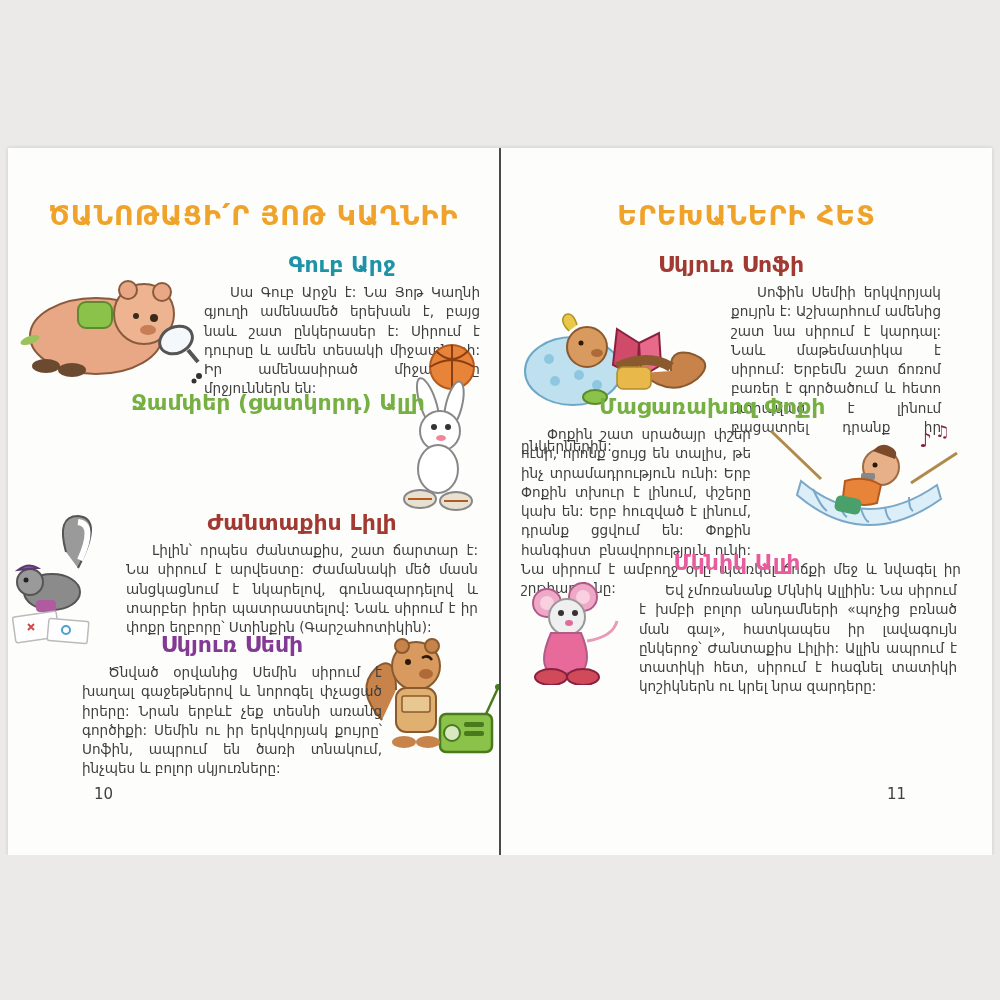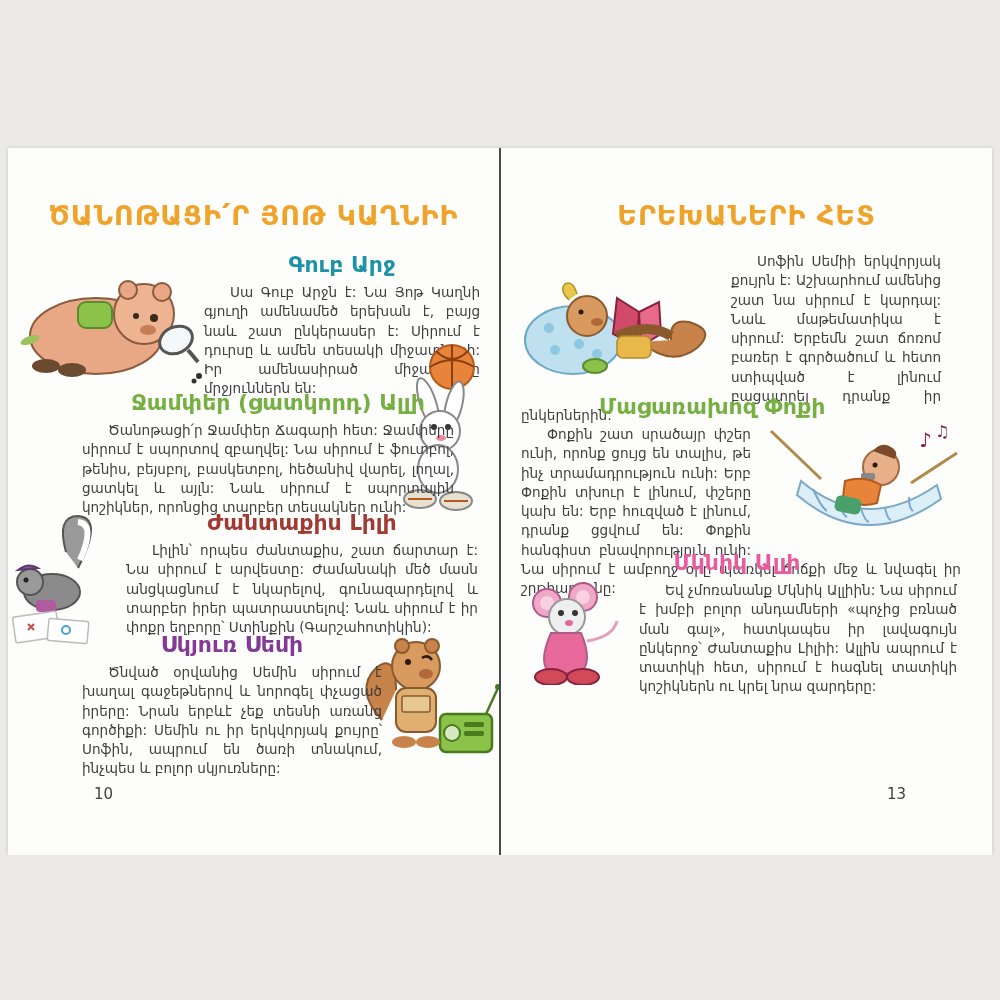--- a/index.html
+++ b/index.html
@@ -111,21 +111,20 @@
         <ellipse cx="58" cy="126" rx="20" ry="24" fill="#fff" stroke="#888" stroke-width="2"></ellipse>
         <ellipse cx="40" cy="156" rx="16" ry="9" fill="#e8e0d0" stroke="#888" stroke-width="2"></ellipse>
         <ellipse cx="76" cy="158" rx="16" ry="9" fill="#e8e0d0" stroke="#888" stroke-width="2"></ellipse>
         <line x1="28" y1="156" x2="52" y2="156" stroke="#b35a1e" stroke-width="2"></line>
         <line x1="64" y1="158" x2="88" y2="158" stroke="#b35a1e" stroke-width="2"></line>
       </svg>
     </div>
 
     <div class="abs" style="top:242px;left:74px;width:392px;">
       <h3 class="sec-heading c-green">Ջամփեր (ցատկորդ) Ալլի</h3>
-      <p class="body-text" style="width:372px;"><span class="indent"></span><span>Ծանոթացի՛ր Ջամփեր Ճագարի հետ: Ջամփերը սիրում է սպորտով զբաղվել: Նա սիրում է ֆուտբոլ, թենիս, բեյսբոլ, բասկետբոլ, հեծանիվ վարել, լողալ, ցատկել և այլն: Նաև սիրում է սպորտային կոշիկներ, որոնցից տարբեր տեսակներ ունի:</span></p>
     </div>
 
     <div class="abs illu" style="top:360px;left:0px;width:118px;height:145px;">
       <svg width="118" height="145" viewBox="0 0 118 145">
         <path d="M70 60 Q96 10 70 8 Q48 8 58 44" fill="#9a9a9a" stroke="#555" stroke-width="2"></path>
         <path d="M72 52 Q88 16 70 14" fill="none" stroke="#fff" stroke-width="6"></path>
         <ellipse cx="44" cy="84" rx="28" ry="18" fill="#8b8b8b" stroke="#555" stroke-width="2"></ellipse>
         <circle cx="22" cy="74" r="13" fill="#9a9a9a" stroke="#555" stroke-width="2"></circle>
         <circle cx="18" cy="72" r="2.5" fill="#222"></circle>
         <path d="M10 62 Q20 54 30 60 Z" fill="#8a5aa0" stroke="#5c3a70" stroke-width="2"></path>
@@ -169,20 +168,21 @@
       <p class="body-text"><span class="indent"></span><span>Ծնված օրվանից Սեմին սիրում է խաղալ գաջեթներով և նորոգել փչացած իրերը: Նրան երբևէ չեք տեսնի առանց գործիքի: Սեմին ու իր երկվորյակ քույրը՝ Սոֆին, ապրում են ծառի տնակում, ինչպես և բոլոր սկյուռները:</span></p>
     </div>
 
     <div class="pagenum" style="left:86px;">10</div>
   </div>
 
   <div class="page page-right">
     <div class="page-title">ԵՐԵԽԱՆԵՐԻ ՀԵՏ</div>
 
     <div class="abs" style="top:104px;left:20px;width:420px;">
+      <h3 class="sec-heading c-maroon">Սկյուռ Սոֆի</h3>
       <div>
         <div class="illu fl-left" style="width:200px;height:112px;margin-top:26px;">
           <svg width="200" height="112" viewBox="0 0 200 112">
             <ellipse cx="52" cy="62" rx="48" ry="34" fill="#bfe0ee" stroke="#6aa8c8" stroke-width="2"></ellipse>
             <g fill="#8ec8e0">
               <circle cx="28" cy="50" r="5"></circle>
                 <circle cx="50" cy="42" r="5"></circle>
                 <circle cx="72" cy="52" r="5"></circle>
               <circle cx="34" cy="72" r="5"></circle>
                 <circle cx="58" cy="66" r="5"></circle>
@@ -244,15 +244,15 @@
             <ellipse cx="34" cy="96" rx="16" ry="8" fill="#d04a5a" stroke="#8a2040" stroke-width="2"></ellipse>
             <ellipse cx="66" cy="96" rx="16" ry="8" fill="#d04a5a" stroke="#8a2040" stroke-width="2"></ellipse>
             <path d="M70 60 Q96 56 100 40" stroke="#e89ab8" stroke-width="3" fill="none"></path>
           </svg>
         </div>
         <p class="body-text"><span class="indent"></span><span>Եվ չմոռանանք Մկնիկ Ալլիին: Նա սիրում է խմբի բոլոր անդամների «պոչից բռնած ման գալ», հատկապես իր լավագույն ընկերոջ՝ Ժանտաքիս Լիլիի: Ալլին ապրում է տատիկի հետ, սիրում է հագնել տատիկի կոշիկներն ու կրել նրա զարդերը:</span></p>
       </div>
     </div>
 
 
-    <div class="pagenum" style="right:86px;">13</div>
+    <div class="pagenum" style="right:86px;">11</div>
   </div>
 </div>
 
 </body></html>

